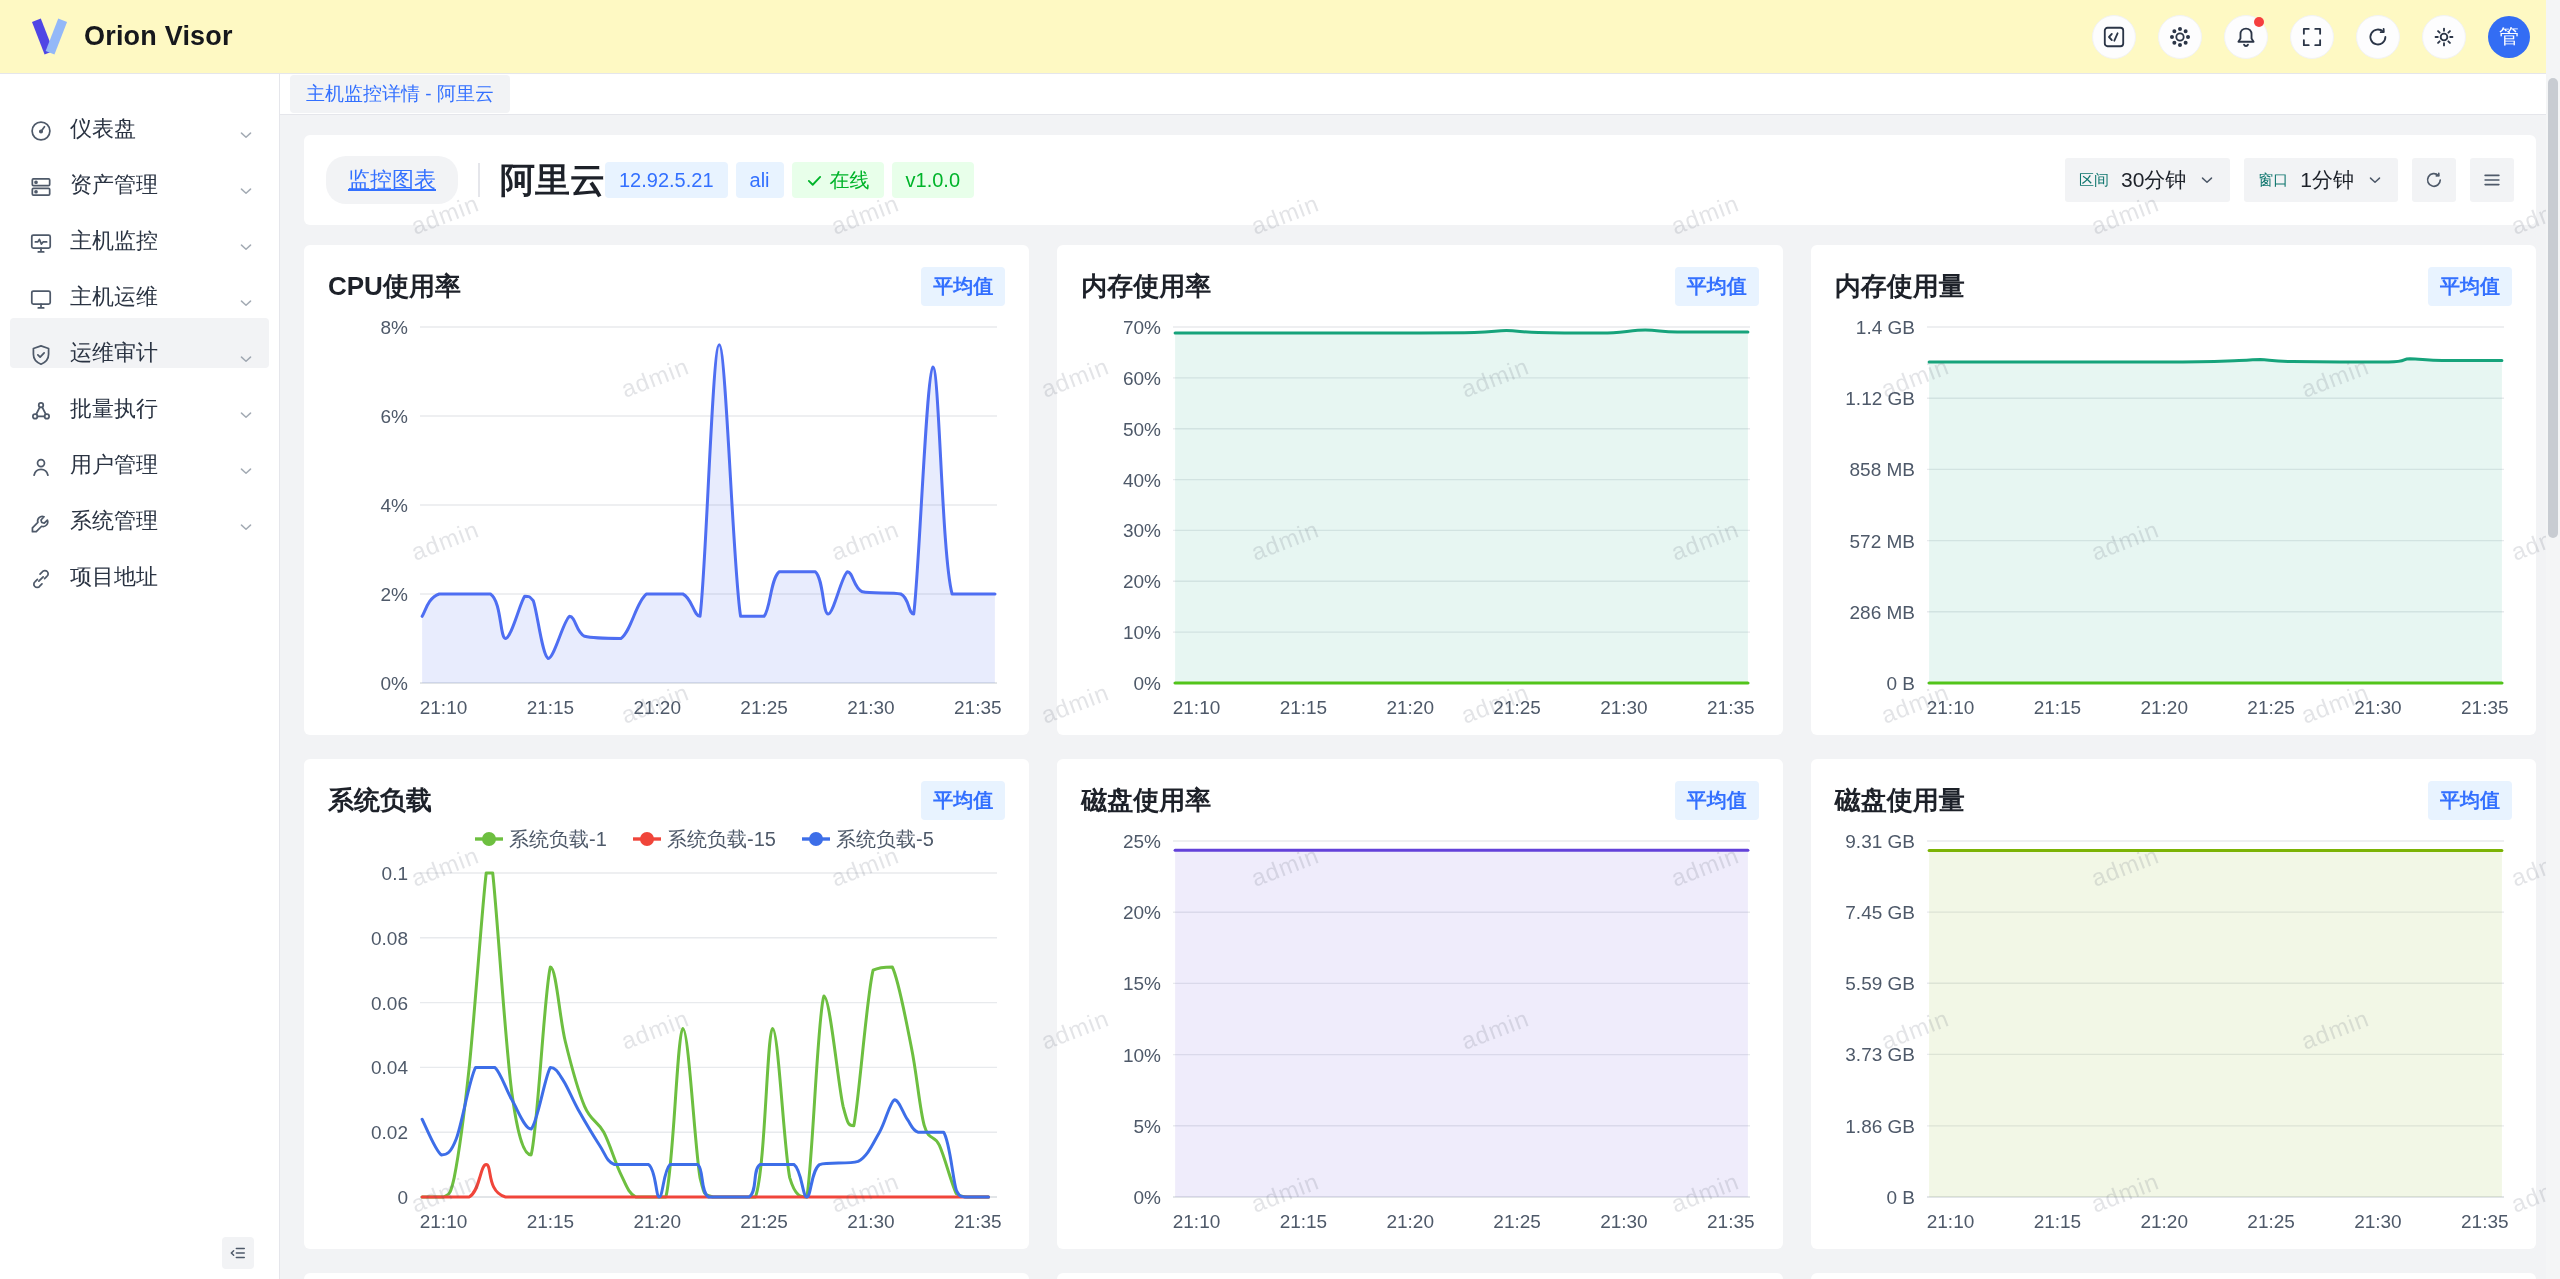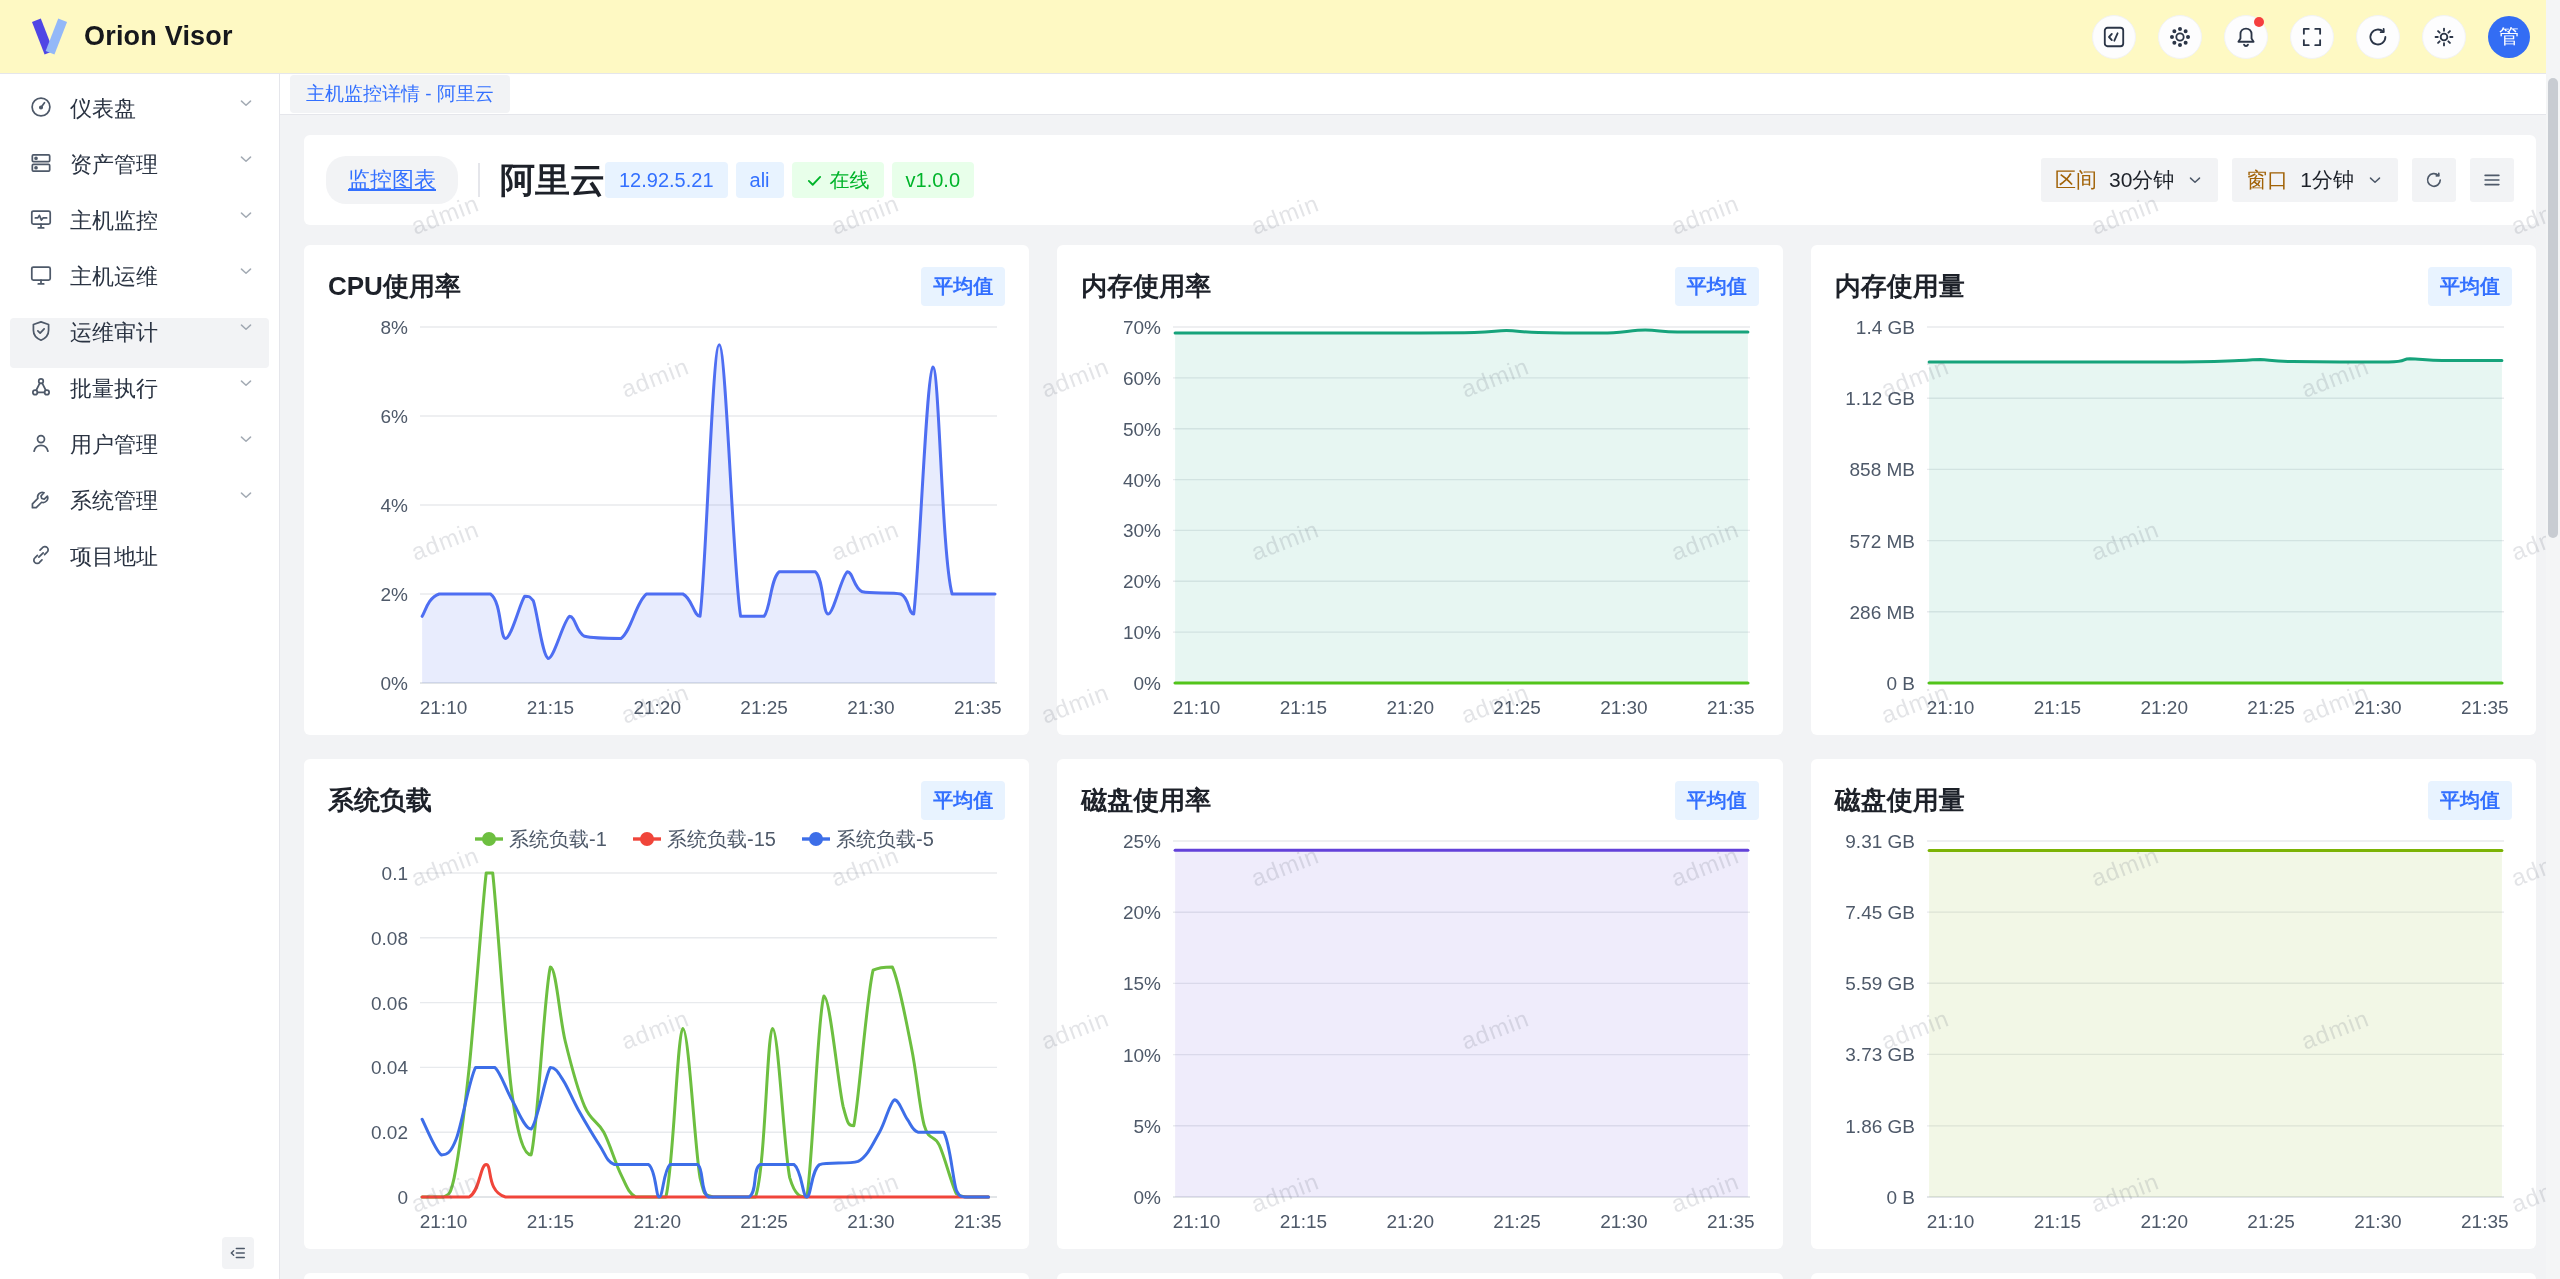--- a/index.html
+++ b/index.html
@@ -16,21 +16,21 @@
   .icon-btn { position:relative; width:44px; height:44px; border-radius:50%; background:#fdfdfe;
     border:1px solid #f2f3f5; display:flex; align-items:center; justify-content:center; cursor:pointer; }
   .icon-btn svg { stroke:#2b3547; }
   .badge-dot { position:absolute; top:1px; right:3px; width:10px; height:10px; border-radius:50%; background:#f53f3f; }
   .avatar { width:42px; height:42px; border-radius:50%; background:#336df4; color:#fff; font-size:20px;
     display:flex; align-items:center; justify-content:center; cursor:pointer; }
 
   
   .sidebar { position:absolute; top:74px; left:0; bottom:0; width:280px; background:#fff;
     border-right:1px solid #e5e6eb; z-index:20; padding-top:14px; }
-  .side-item { height:50px; margin:6px 10px 0 10px; border-radius:4px; display:flex; align-items:flex-start;
+  .side-item { height:50px; margin:6px 10px 0 10px; border-radius:4px; display:flex; align-items:flex-end;
     padding:0 14px 0 18px; cursor:pointer; color:#2a3342; }
   .side-item.active { background:#f2f3f5; }
   .side-item .s-icon { width:26px; height:26px; margin-right:16px; flex:none; }
   .side-item .s-label { font-size:22px; flex:1; }
   .side-item .s-chev { width:18px; height:18px; flex:none; opacity:.75; }
   .collapse-btn { position:absolute; left:222px; bottom:10px; width:32px; height:32px; border-radius:4px;
     background:#f2f3f5; display:flex; align-items:center; justify-content:center; cursor:pointer; }
 
   
   .main { position:absolute; top:74px; left:280px; right:0; bottom:0; background:#f2f3f5; overflow:hidden; }
@@ -43,21 +43,21 @@
     text-decoration:underline; cursor:pointer; }
   .hdiv { width:2px; height:34px; background:#e5e6eb; margin:0 20px; }
   .host-name { font-size:35px; font-weight:700; }
   .tags { display:flex; align-items:center; gap:8px; }
   .tag { height:36px; border-radius:4px; padding:0 14px; font-size:20px; display:flex; align-items:center; gap:7px; }
   .tag.blue { background:#e8f3ff; color:#3370ff; }
   .tag.green { background:#e8ffea; color:#00b42a; }
   .hdr-right { margin-left:auto; display:flex; align-items:center; gap:14px; }
   .select { height:44px; background:#f2f3f5; border-radius:3px; display:flex; align-items:center;
     padding:0 14px; gap:12px; cursor:pointer; }
-  .sel-label { font-size:21px; color:#a16207; }
+  .sel-label { font-size:15px; color:#0f766e; }
   .sel-value { font-size:21px; color:#1d2129; }
   .sq-btn { width:44px; height:44px; background:#f2f3f5; border-radius:3px; display:flex;
     align-items:center; justify-content:center; cursor:pointer; }
 
   .grid { margin:20px 24px 0 24px; display:grid; grid-template-columns:repeat(3,1fr);
     grid-auto-rows:490px; gap:24px 28px; }
   .card { background:#fff; border-radius:6px; padding:20px 24px; }
   .card-head { display:flex; align-items:center; justify-content:space-between; height:42px; }
   .card-title { font-size:26px; font-weight:700; color:#1d2129; }
   .avg-badge { background:#e8f3ff; color:#3370ff; font-size:20px; border-radius:4px; padding:6px 12px;font-weight:bold; }

